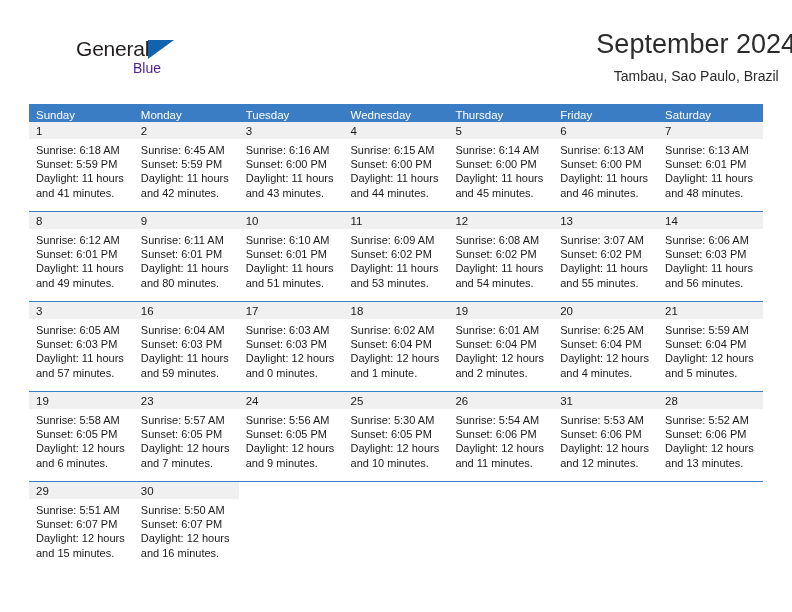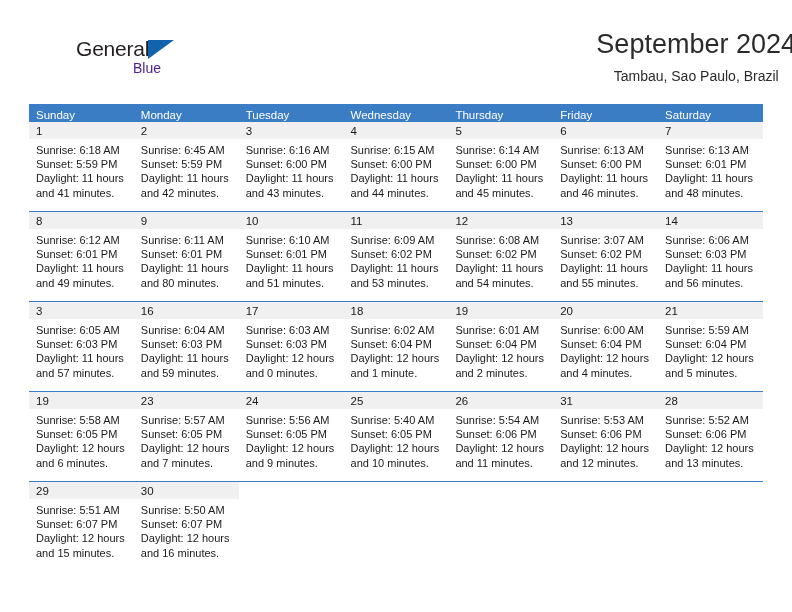--- a/index.html
+++ b/index.html
@@ -398,21 +398,21 @@
                 <div>Sunset: 6:04 PM</div>
                 <div>Daylight: 12 hours</div>
                 <div>and 2 minutes.</div>
               </div>
             </div>
           </td>
           <td>
             <div class="daycell">
               <div class="daynum-band">20</div>
               <div class="day-body">
-                <div>Sunrise: 6:00 AM</div>
+                <div>Sunrise: 6:25 AM</div>
                 <div>Sunset: 6:04 PM</div>
                 <div>Daylight: 12 hours</div>
                 <div>and 4 minutes.</div>
               </div>
             </div>
           </td>
           <td>
             <div class="daycell">
               <div class="daynum-band">21</div>
               <div class="day-body">
@@ -455,21 +455,21 @@
                 <div>Sunset: 6:05 PM</div>
                 <div>Daylight: 12 hours</div>
                 <div>and 9 minutes.</div>
               </div>
             </div>
           </td>
           <td>
             <div class="daycell">
               <div class="daynum-band">25</div>
               <div class="day-body">
-                <div>Sunrise: 5:40 AM</div>
+                <div>Sunrise: 5:30 AM</div>
                 <div>Sunset: 6:05 PM</div>
                 <div>Daylight: 12 hours</div>
                 <div>and 10 minutes.</div>
               </div>
             </div>
           </td>
           <td>
             <div class="daycell">
               <div class="daynum-band">26</div>
               <div class="day-body">

